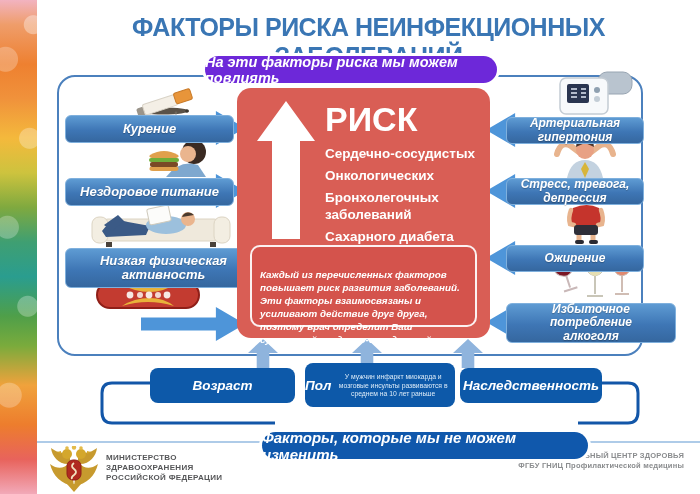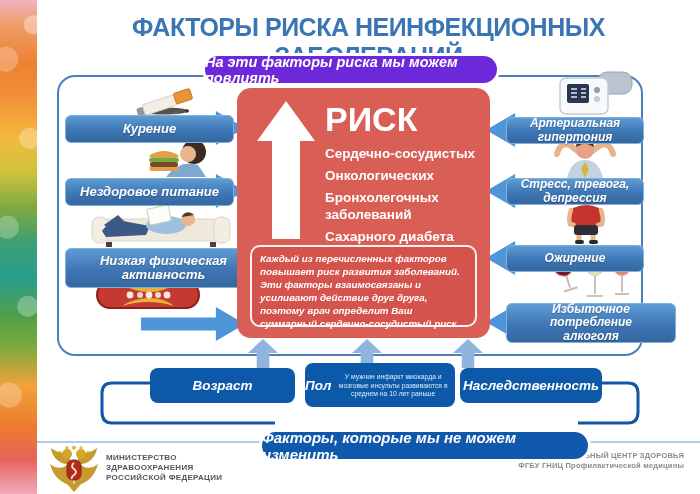--- a/index.html
+++ b/index.html
@@ -44,21 +44,21 @@
     position:absolute;left:237px;top:88px;width:253px;height:250px;
     background:#d95e55;border-radius:14px;z-index:4;
   }
   #risk-arrow{position:absolute;left:20px;top:13px;width:58px;height:138px;}
   #risk-title{position:absolute;left:88px;top:12px;color:#fff;font-size:34px;font-weight:800;}
   #risk-list{position:absolute;left:88px;top:58px;width:158px;}
   .disease{color:#fff;font-weight:700;font-size:13.5px;line-height:1.2;margin-bottom:6px;}
   #risk-note{
     position:absolute;left:13px;right:13px;top:157px;bottom:11px;
     background:#d4534c;border:2px solid rgba(255,255,255,.92);border-radius:10px;
-    padding:6px 8px;color:#fff;font-size:9.8px;font-weight:700;font-style:italic;line-height:1.32;
+    padding:22px 8px;color:#fff;font-size:9.8px;font-weight:700;font-style:italic;line-height:1.32;
   }
   
   .pill{
     position:absolute;z-index:3;display:flex;align-items:center;justify-content:center;
     background:linear-gradient(180deg,#5e9bd3 0%,#3e76b5 55%,#35679f 100%);
     border:1px solid #7fb0dd;border-radius:6px;color:#fff;font-weight:700;font-style:italic;
     text-align:center;line-height:1.1;text-shadow:0 1px 1px rgba(0,0,0,.25);
   }
   .pill.left{left:65px;width:167px;font-size:13px;}
   .pill.right{left:506px;width:136px;font-size:12px;}

